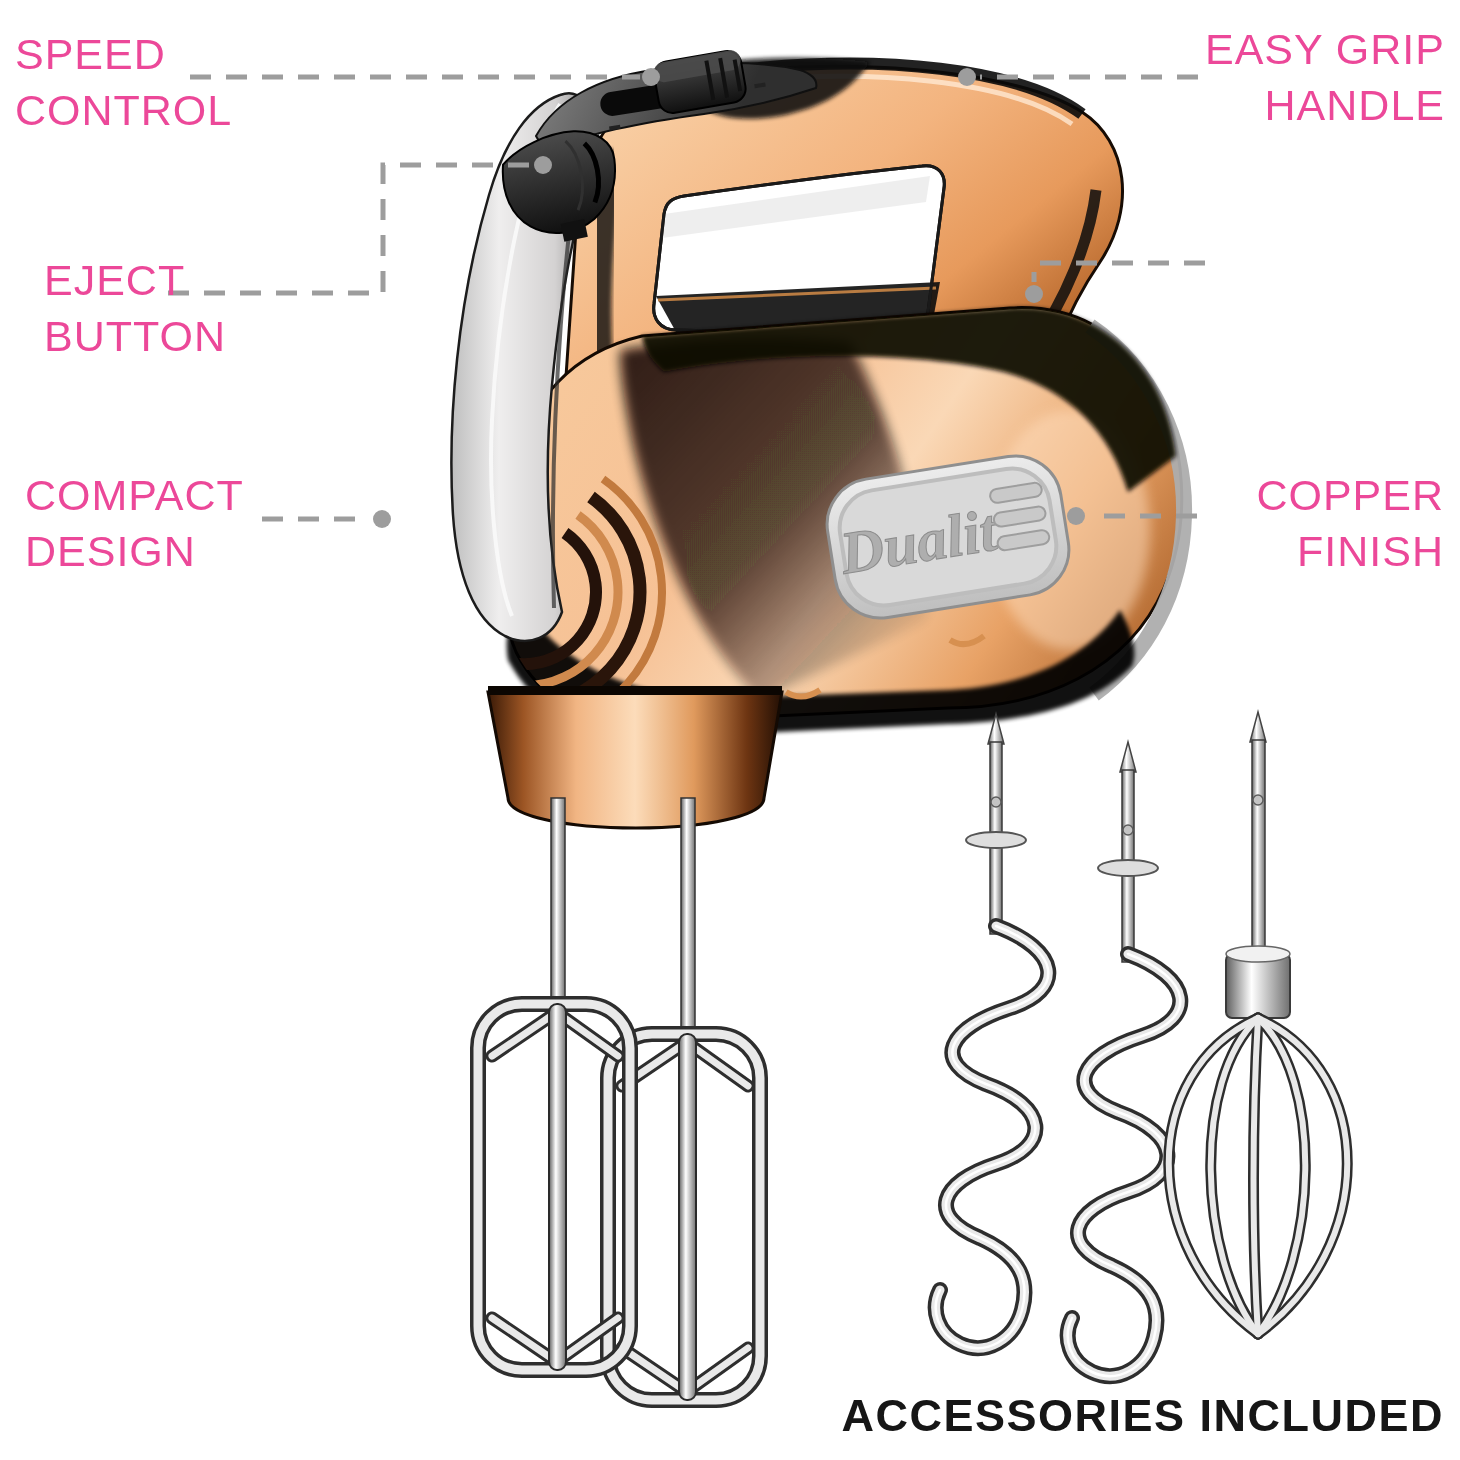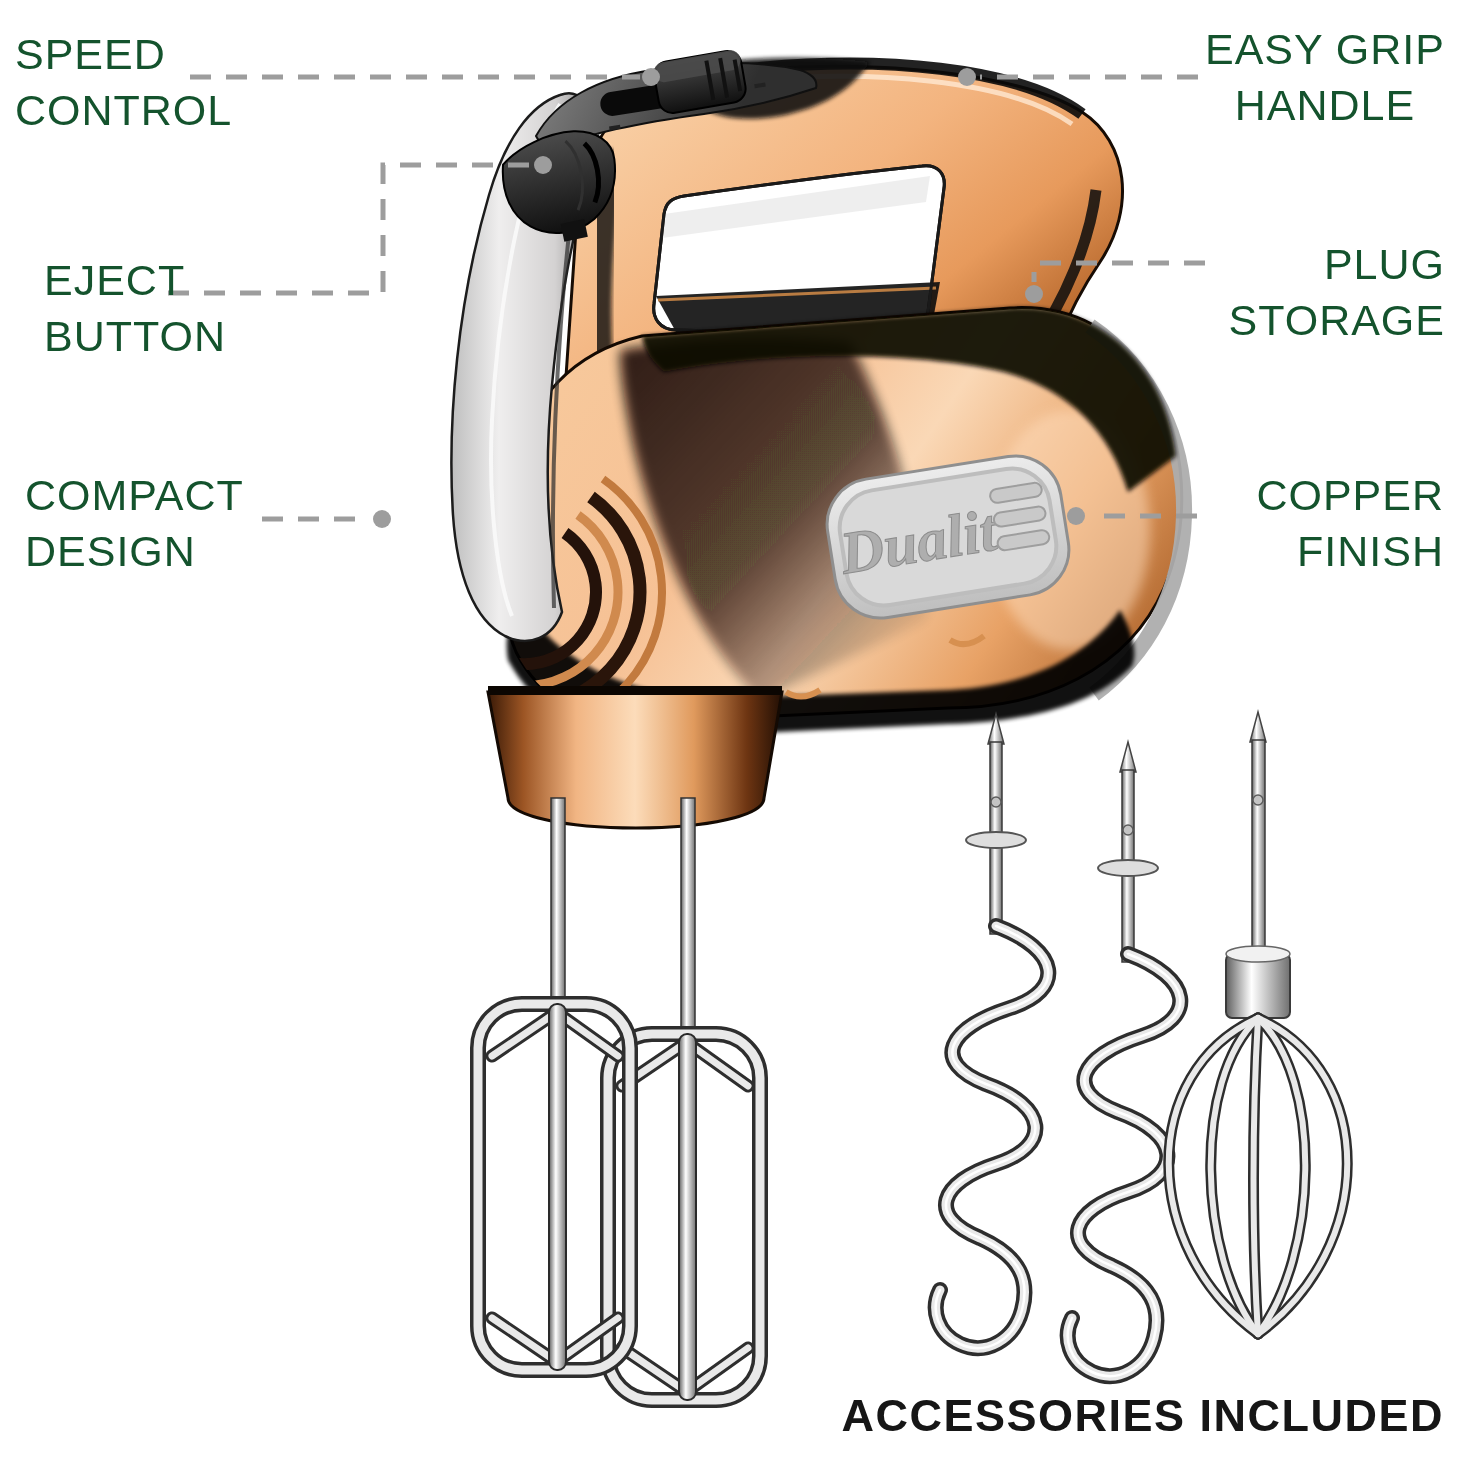--- a/index.html
+++ b/index.html
@@ -1,20 +1,20 @@
 <!DOCTYPE html>
 <html><head>
 <meta charset="utf-8">
 <style>
   html,body{margin:0;padding:0;background:#ffffff;}
   .stage{position:relative;width:1460px;height:1460px;background:#fff;overflow:hidden;
          font-family:"Liberation Sans",sans-serif;}
   .art{position:absolute;left:0;top:0;}
   .lbl{position:absolute;font-size:43px;line-height:56px;letter-spacing:1px;
-       color:#14532d;white-space:pre-line;font-weight:400;}
+       color:#ec4899;white-space:pre-line;font-weight:400;}
   .lbl.right{text-align:right;}
   .footer-lbl{position:absolute;font-size:45px;letter-spacing:1.5px;color:#161616;
        white-space:pre;font-weight:700;}
   .metal-dark{stroke:#2e2e2e;fill:none;stroke-linecap:round;}
   .metal-mid{stroke:#e9e9e9;fill:none;stroke-linecap:round;}
   .metal-hi{stroke:#ffffff;fill:none;stroke-linecap:round;}
   .callout{stroke:#9d9d9d;stroke-width:5;fill:none;stroke-dasharray:21 15;}
   .callout-dot{fill:#9d9d9d;stroke:none;}
 </style>
 </head>
@@ -271,20 +271,18 @@
     <circle class="callout-dot" cx="1076" cy="516" r="9"></circle>
   </g>
 </svg>
 
   <div class="lbl" style="left:15px;top:26px;">SPEED
 CONTROL</div>
   <div class="lbl" style="left:15px;top:252px;margin-left:29px;">EJECT
 BUTTON</div>
   <div class="lbl" style="left:25px;top:467px;">COMPACT
 DESIGN</div>
-  <div class="lbl right" style="right:15px;top:21px;text-align:center;">EASY GRIP
+  <div class="lbl right" style="right:15px;top:21px;">EASY GRIP
 HANDLE</div>
-  <div class="lbl right" style="right:15px;top:236px;">PLUG
-STORAGE</div>
   <div class="lbl right" style="right:16px;top:467px;">COPPER
 FINISH</div>
   <div class="footer-lbl" style="right:16px;top:1390px;">ACCESSORIES INCLUDED</div>
 </div>
 
 </body></html>

